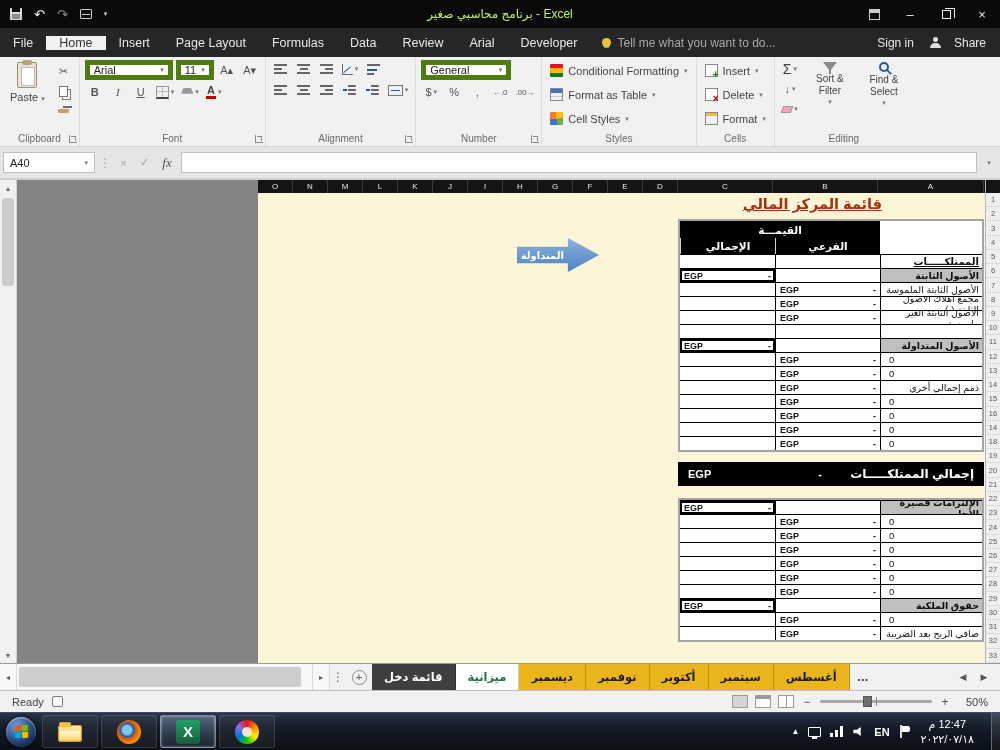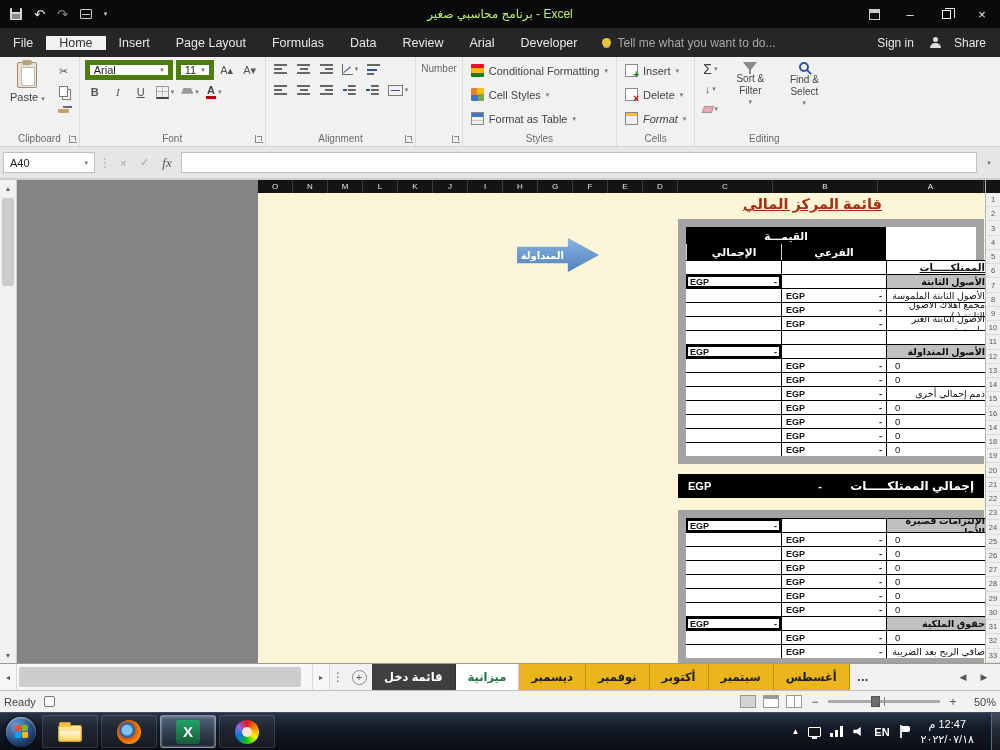--- a/index.html
+++ b/index.html
@@ -114,21 +114,21 @@
 .sheet-title{position:absolute;top:3px;right:103px;font-size:14.5px;font-weight:bold;color:var(--title-red);text-decoration:underline;direction:rtl;z-index:3}
 .nav-arrow-shape{position:absolute;left:500px;top:45px;width:82px;height:34px;background:linear-gradient(#8ab4e0,#4f81bd);clip-path:polygon(0 26%,62% 26%,62% 0,100% 50%,62% 100%,62% 74%,0 74%);display:flex;align-items:center;color:#fff;font-size:10px;font-weight:bold;z-index:3;filter:drop-shadow(1px 1px 1px rgba(0,0,0,.35))}
 .nav-arrow-shape span{width:62%;text-align:center;direction:rtl}
 .rowheads-col{width:15px;display:flex;flex-direction:column;background:#efefef;border-left:1px solid #b5b5b5}
 .rowhead-corner{height:13px;background:#141414}
 .rowheads{flex:1;display:flex;flex-direction:column}
 .rowhead{height:14.242px;font-size:7.5px;color:#555;display:flex;align-items:center;justify-content:center;border-bottom:1px solid #dcdcdc}
 
 
 .fin-table{position:absolute;left:661px;top:26px;width:306px;z-index:2}
-.tblock{border:8px solid #a3a3a3;background:#fff}
+.tblock{border:2px solid #a3a3a3;background:#fff}
 .thead{display:grid;grid-template-columns:200px 102px}
 .thead-left{display:grid;grid-template-rows:17px 16px;grid-template-columns:95px 105px}
 .hcell{background:#000;color:#fff;font-weight:bold;font-size:10.5px;display:flex;align-items:center;justify-content:center;direction:rtl;border-left:1px solid #cfcfcf}
 .hvalue{grid-column:1/3;border-left:none}
 .hdesc{height:33px}
 .trow{display:grid;grid-template-columns:95px 105px 102px;height:14px}
 .tcell{border-top:1px solid #000;border-left:1px solid #000;overflow:hidden;display:flex;align-items:center;font-size:9.5px;background:#fff;color:#111}
 .trow .tcell:first-child{border-left:none}
 .desc{direction:rtl;padding:0 3px}
 .desc.graybg{background:var(--table-gray);font-weight:bold}
@@ -152,21 +152,21 @@
 .add-circle{width:15px;height:15px;border-radius:50%;border:1px solid #8a8a8a;color:#555;font-size:11px;display:flex;align-items:center;justify-content:center}
 .stab{padding:0 12px;display:flex;align-items:center;font-size:11.5px;font-weight:bold;border-right:1px solid rgba(0,0,0,.2);direction:rtl;white-space:nowrap}
 .stab.gold{background:var(--tab-gold);color:#1c1c1c}
 .stab.dark{background:#3f3f3f;color:#fff}
 .stab.active{background:#fff;color:var(--accent)}
 .tabs-overflow{padding:0 7px;display:flex;align-items:center;color:#333;font-weight:bold}
 .tabnav{margin-left:auto;display:flex;align-items:center;gap:3px;padding:0 7px}
 .tabnav span{width:18px;height:18px;display:flex;align-items:center;justify-content:center;color:#555;font-size:9px}
 
 
-.statusbar{height:22px;background:#f1f1f1;border-top:1px solid #c0c0c0;display:flex;align-items:center;font-size:11px;color:#444;padding:0 4px;gap:8px}
+.statusbar{height:22px;background:#f1f1f1;border-top:1px solid #c0c0c0;display:flex;align-items:center;font-size:11px;color:#444;padding:0 12px;gap:8px}
 .macro-icon{width:11px;height:11px;border:1px solid #777;background:#fff;border-radius:2px}
 .sb-right{margin-left:auto;display:flex;align-items:center;gap:7px}
 .view-btn{width:16px;height:13px;border:1px solid #9a9a9a;background:#fff}
 .view-btn.sel{background:#d4d4d4}
 .view-btn.v2{background:linear-gradient(#9a9a9a,#9a9a9a) top/100% 3px no-repeat,#fff}
 .view-btn.v3{background:linear-gradient(#9a9a9a,#9a9a9a) center/1px 100% no-repeat,#fff}
 .zoom-glyph{font-size:12px;color:#555;width:12px;text-align:center}
 .zoom-track{width:112px;height:3px;background:#aaa;position:relative;border-radius:1px}
 .zoom-mid{position:absolute;left:50%;top:-3px;width:1px;height:9px;background:#888}
 .zoom-thumb{position:absolute;left:38%;top:-4px;width:9px;height:11px;background:#6d6d6d;border:1px solid #555}
@@ -358,40 +358,58 @@
                 <span class="caret">▾</span>
               </span>
           </div>
         </div>
       </div>
       <div class="rg-label">Alignment</div>
       <span class="launcher"></span>
     </div>
 
     <div class="rgroup">
+      <div class="rg-content">
+        <div class="f-col">
+          <div class="combo" style="width:90px">
+              <span>General</span>
+              <span class="caret">▾</span>
+            </div>
+          <div class="f-row num-icons">
+            <span class="small-btn">
+                <span>$</span>
+                <span class="caret">▾</span>
+              </span>
+            <span class="small-btn">%</span>
+            <span class="small-btn">,</span>
+            <span class="small-btn" style="font-size:8px">←.0</span>
+            <span class="small-btn" style="font-size:8px">.00→</span>
+          </div>
+        </div>
+      </div>
       <div class="rg-label">Number</div>
       <span class="launcher"></span>
     </div>
 
     <div class="rgroup">
       <div class="rg-content">
         <div class="f-col">
             <div class="style-item">
               <div class="icon-cf"></div>
               <div style="display: inline;">Conditional Formatting</div>
               <div class="caret">▾</div>
             </div>
             <div class="style-item">
+              <div class="icon-fat"></div>
+              <div style="display: inline;">Format as Table</div>
+              <div class="caret">▾</div>
+            </div>
+            <div class="style-item">
               <div class="icon-cs"></div>
               <div style="display: inline;">Cell Styles</div>
-              <div class="caret">▾</div>
-            </div>
-            <div class="style-item">
-              <div class="icon-fat"></div>
-              <div style="display: inline;">Format as Table</div>
               <div class="caret">▾</div>
             </div>
           </div>
       </div>
       <div class="rg-label">Styles</div>
     </div>
 
     <div class="rgroup">
       <div class="rg-content">
         <div class="f-col">
@@ -400,21 +418,21 @@
               <div style="display: inline;">Insert</div>
               <div class="caret">▾</div>
             </div>
             <div class="cell-item">
               <div class="icon-del"></div>
               <div style="display: inline;">Delete</div>
               <div class="caret">▾</div>
             </div>
             <div class="cell-item">
               <div class="icon-fmt"></div>
-              <div style="display: inline; font-style: italic;">Format</div>
+              <div style="display: inline;">Format</div>
               <div class="caret">▾</div>
             </div>
           </div>
       </div>
       <div class="rg-label">Cells</div>
     </div>
 
     <div class="rgroup" style="border-right:none">
       <div class="rg-content edit-wrap">
         <div class="edit-micro">

